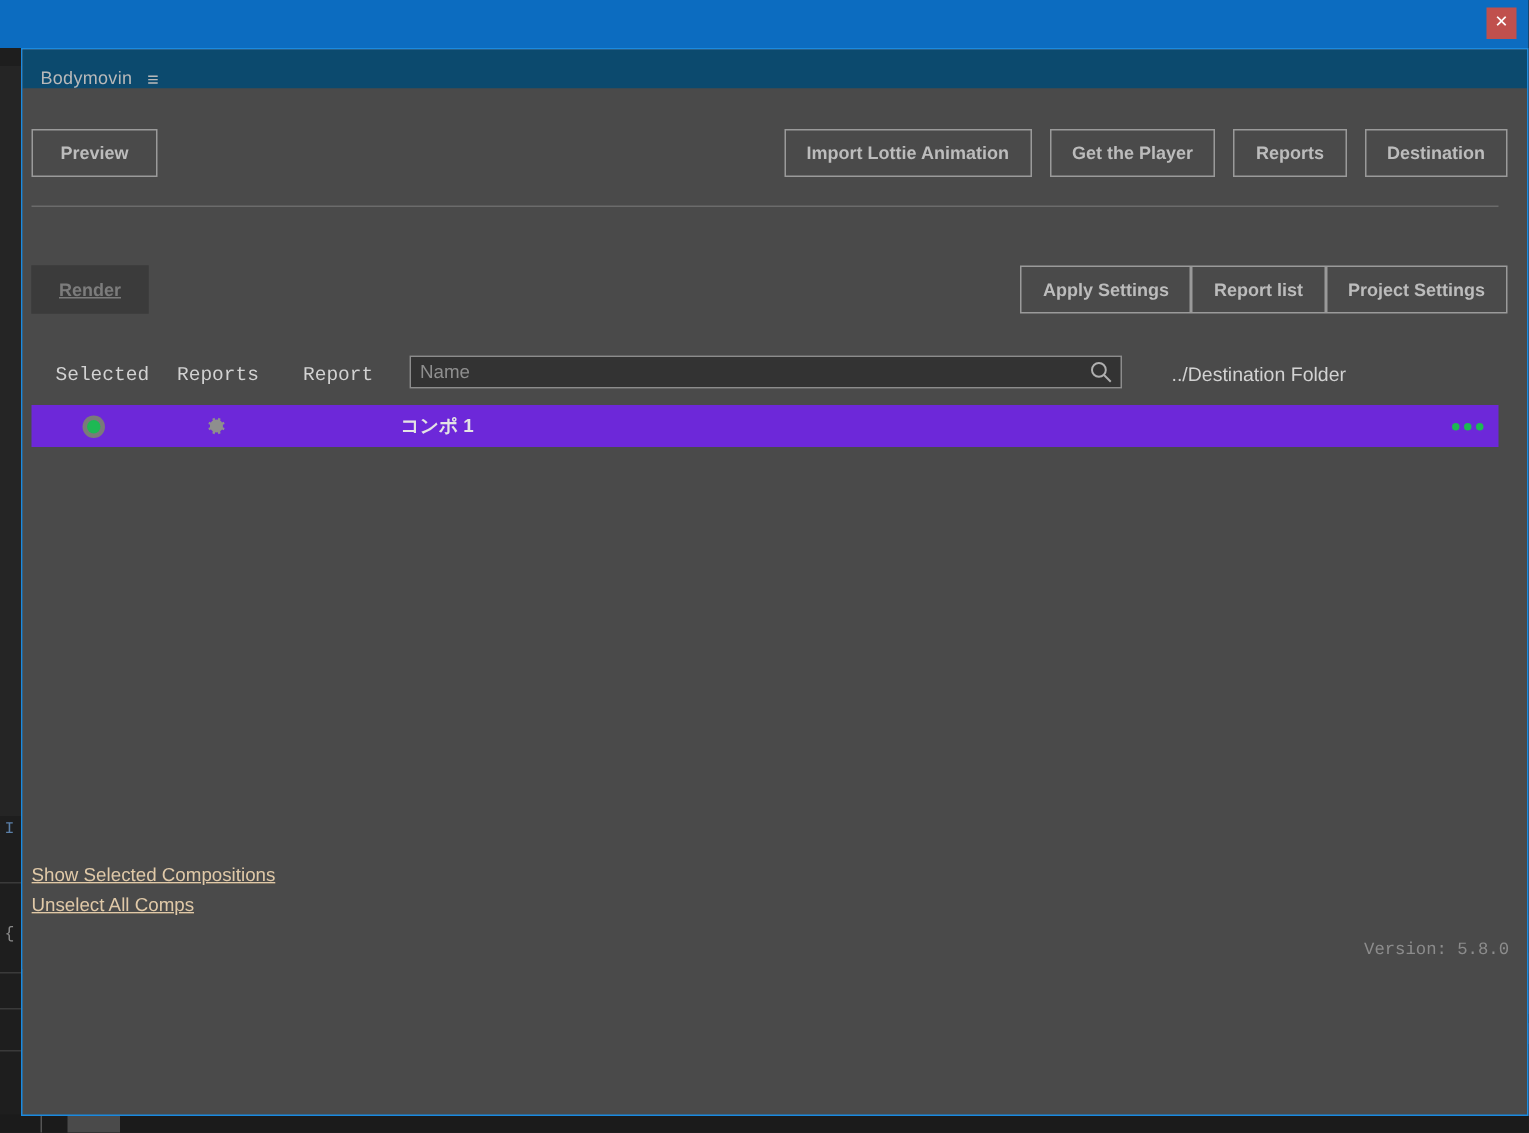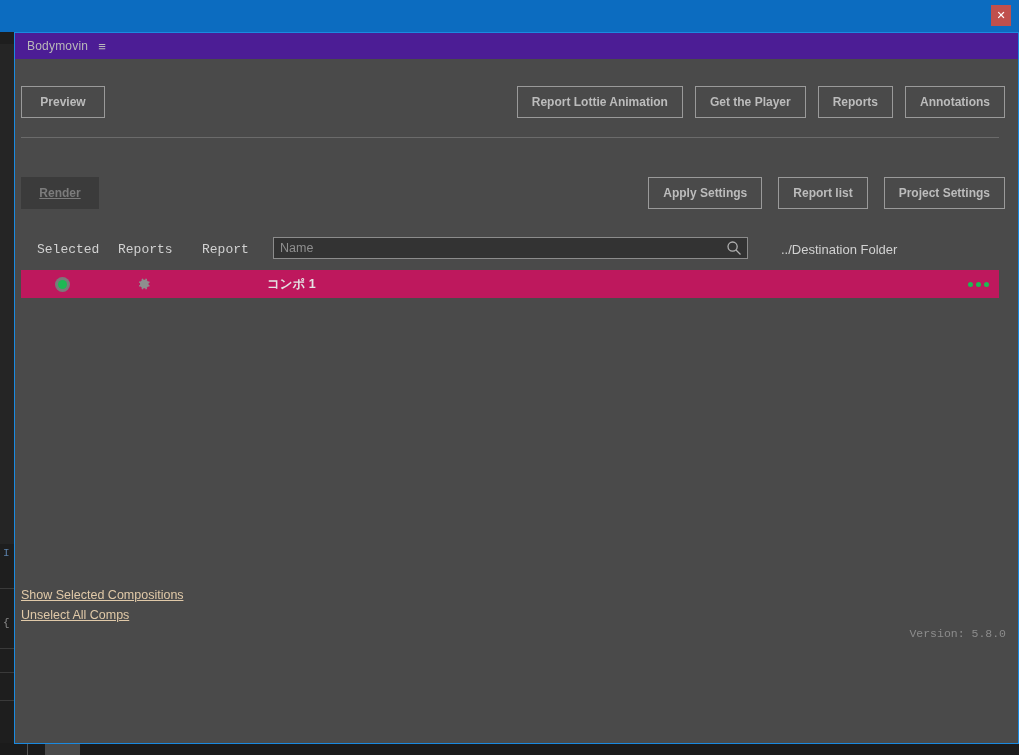--- a/index.html
+++ b/index.html
@@ -103,23 +103,23 @@
     overflow: hidden;
   }
 
   
   #panel-header {
     position: absolute;
     left: 0;
     top: 0;
     width: 100%;
     height: 26px;
-    background: #4c1d95;
-    display: flex;
-    align-items: center;
+    background: #0c4a6e;
+    display: flex;
+    align-items: flex-end;
     padding-left: 12px;
     box-sizing: border-box;
   }
   #panel-title {
     color: #b9b9b9;
     font-size: 12px;
     letter-spacing: 0.2px;
   }
   #panel-menu-icon {
     margin-left: 10px;
@@ -213,21 +213,21 @@
     position: absolute;
     left: 6px;
     top: 26px;
     width: 78px;
   }
   #second-right-buttons {
     position: absolute;
     right: 13px;
     top: 26px;
     display: flex;
-    gap: 16px;
+    gap: 0;
   }
 
   
   #list-header {
     position: absolute;
     left: 0;
     top: 178px;
     width: 100%;
     height: 30px;
   }
@@ -285,21 +285,21 @@
   
   #comp-list {
     position: absolute;
     left: 6px;
     top: 211px;
     width: 978px;
   }
   .comp-row {
     position: relative;
     height: 28px;
-    background: #be185d;
+    background: #6d28d9;
     display: flex;
     align-items: center;
   }
   .radio-toggle {
     position: absolute;
     left: 34px;
     width: 15px;
     height: 15px;
     border-radius: 50%;
     background: #7a7a7a;
@@ -341,21 +341,21 @@
     height: 5px;
     border-radius: 50%;
     background: #1db954;
     display: block;
   }
 
   
   #footer-links {
     position: absolute;
     left: 6px;
-    bottom: 18px;
+    bottom: 30px;
     text-decoration: underline;
   }
   .footer-link {
     display: block;
     color: #e0c9a8;
     font-size: 12.5px;
     text-decoration: underline;
     margin-bottom: 6px;
     cursor: pointer;
     width: fit-content;
@@ -402,24 +402,24 @@
   <div id="panel-header">
     <span id="panel-title">Bodymovin</span>
     <span id="panel-menu-icon">≡</span>
   </div>
 
   <div id="panel-body">
 
     <div id="row-top">
       <div id="preview-button" class="btn">Preview</div>
       <div id="top-right-buttons">
-        <div class="btn">Report Lottie Animation</div>
+        <div class="btn">Import Lottie Animation</div>
         <div class="btn">Get the Player</div>
         <div class="btn">Reports</div>
-        <div class="btn">Annotations</div>
+        <div class="btn">Destination</div>
       </div>
     </div>
 
     <div id="divider"></div>
 
     <div id="row-second">
       <div id="render-button" class="btn-disabled">Render</div>
       <div id="second-right-buttons">
         <div class="btn">Apply Settings</div>
         <div class="btn">Report list</div>

